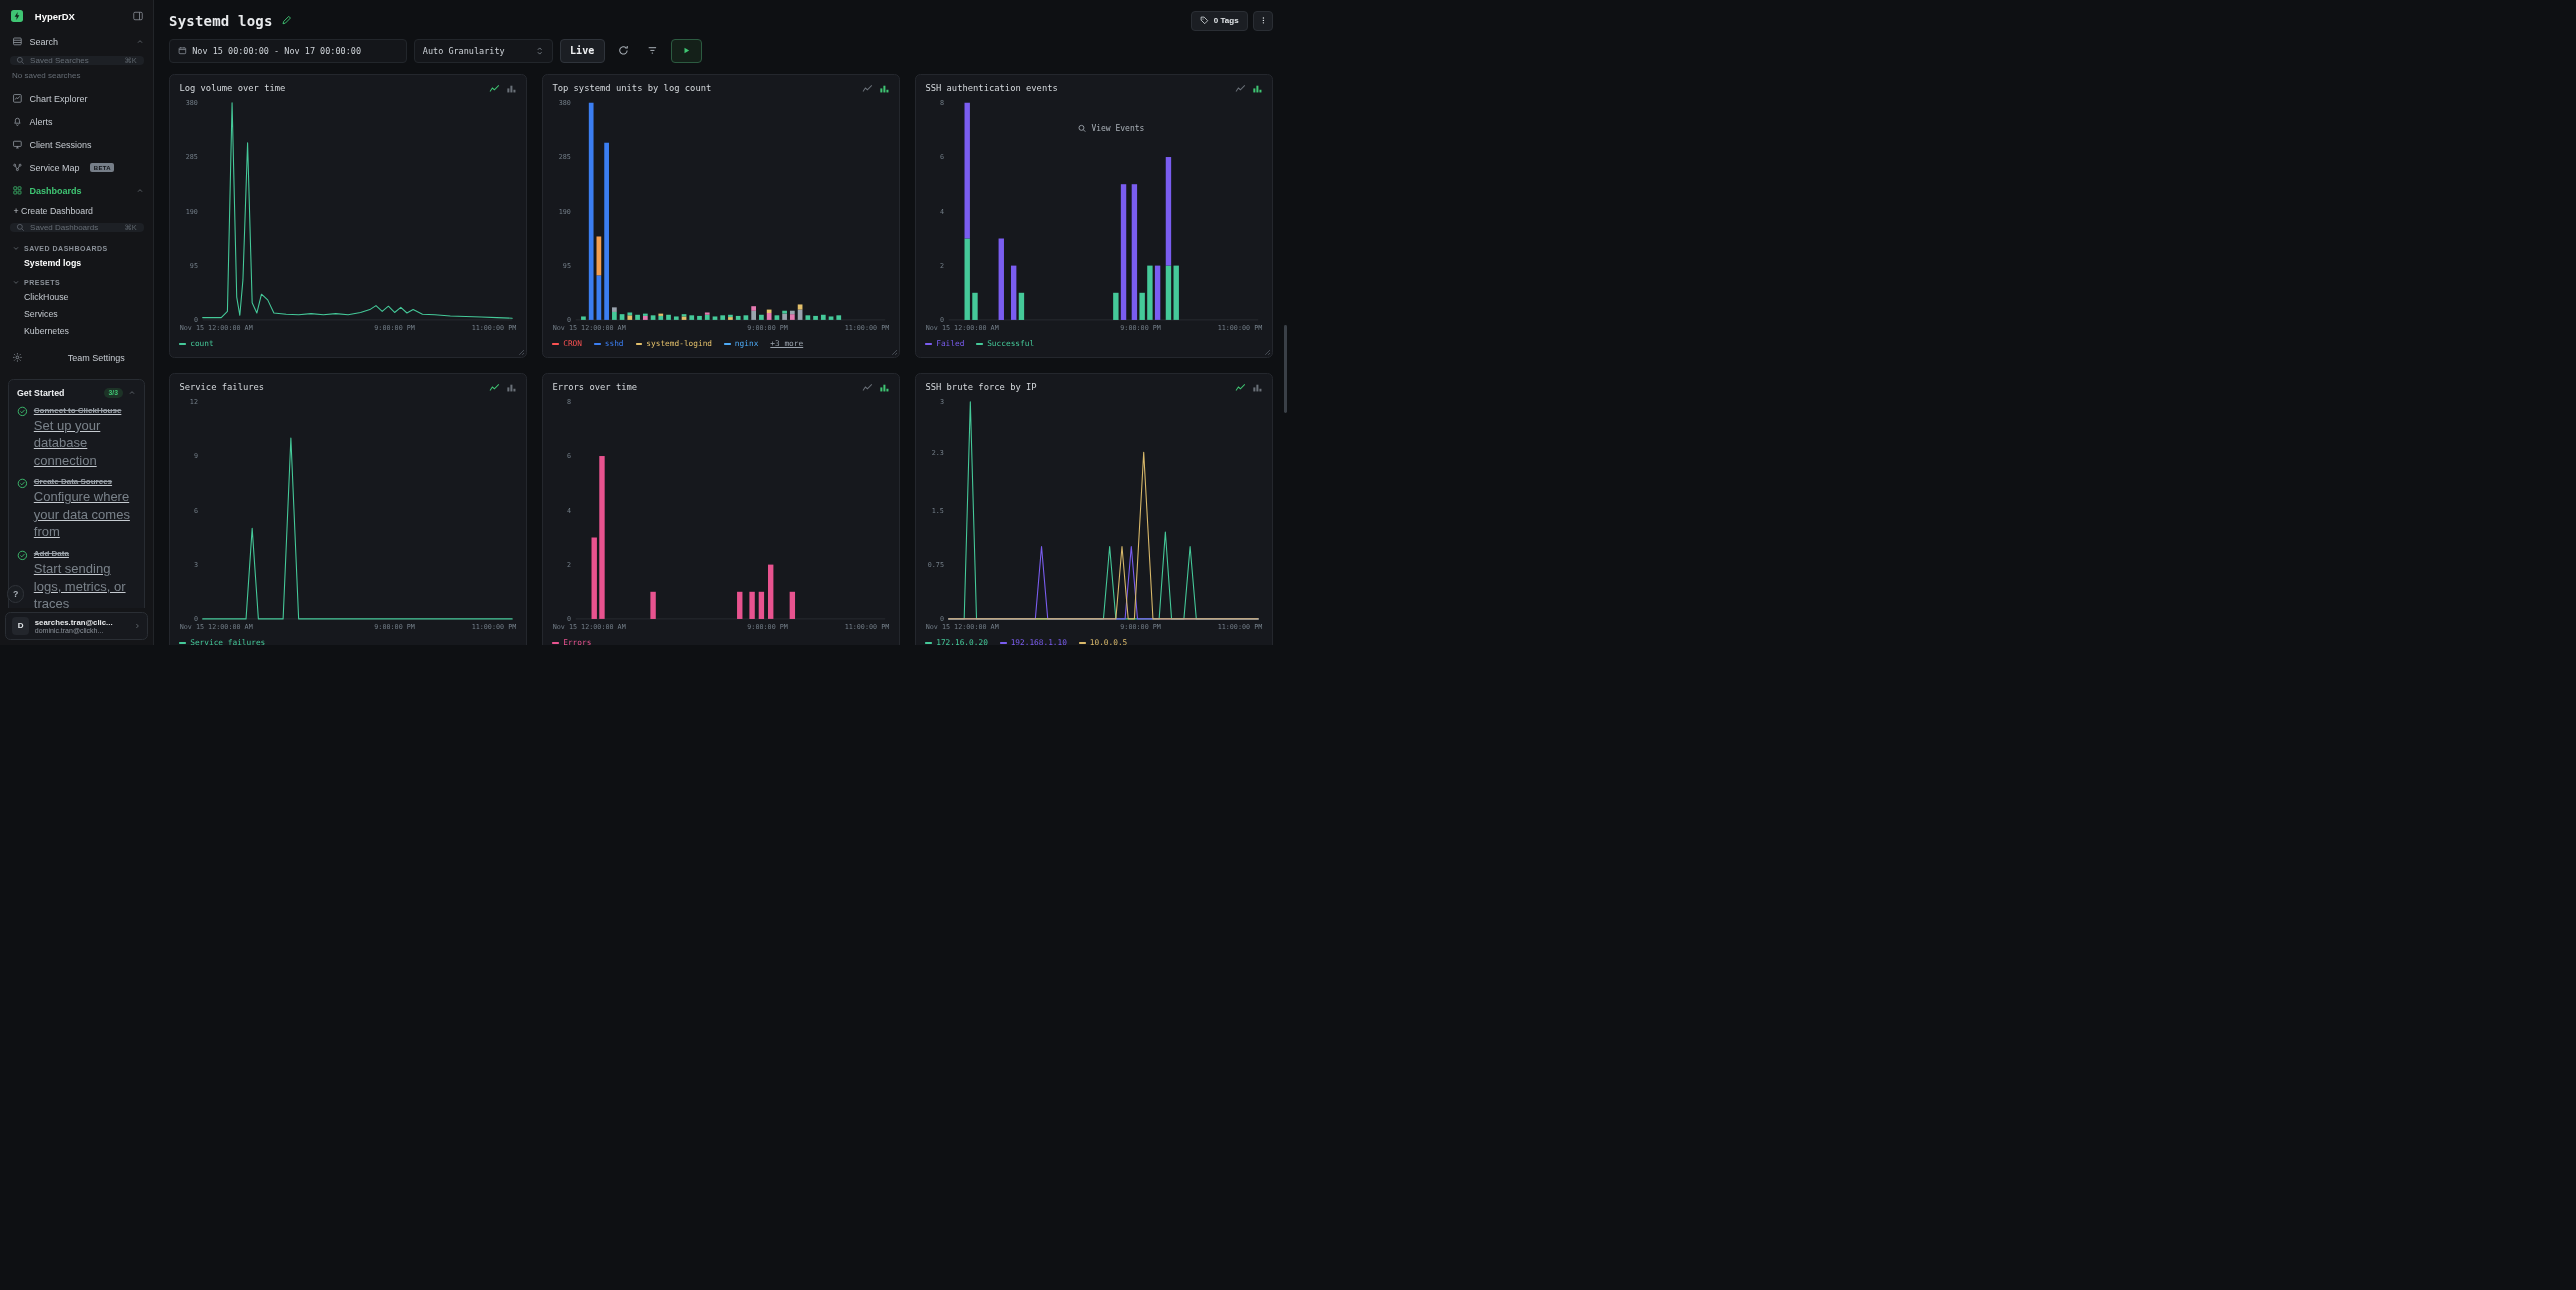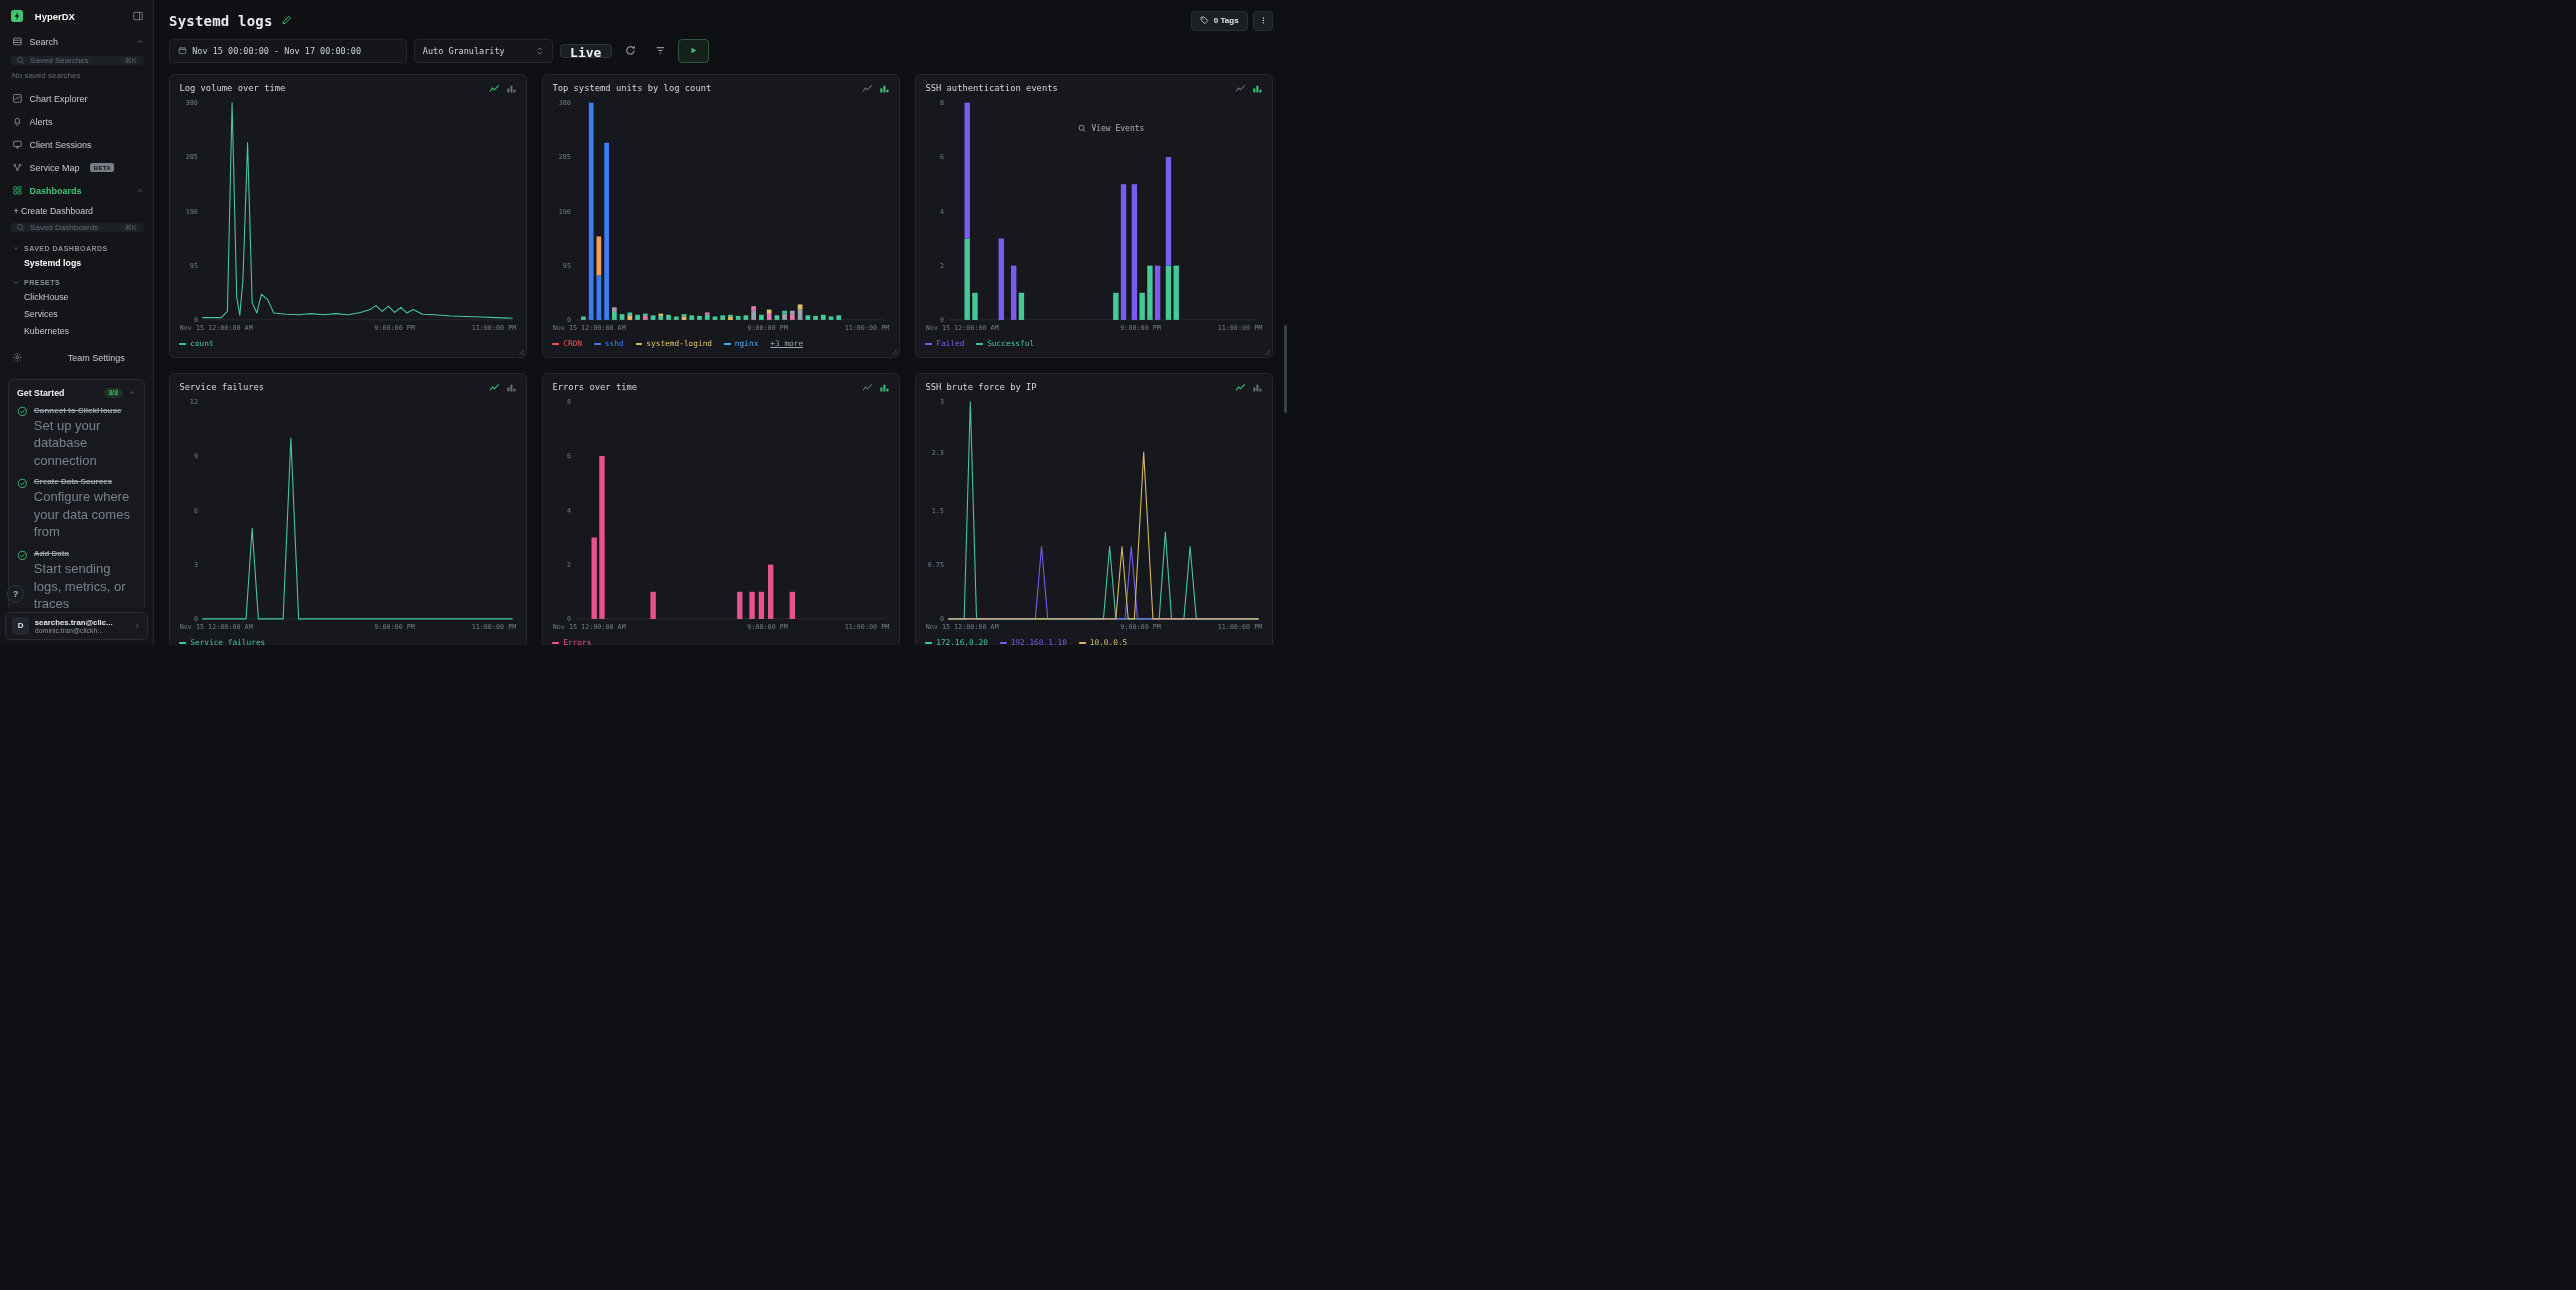--- a/index.html
+++ b/index.html
@@ -35,21 +35,21 @@
                 letter-spacing:0.5px; color:#8b9199; font-weight:700; cursor:pointer; }
   .sb-dash { padding:3.4px 9.5px 3.4px 24px; font-size:8.8px; color:#c6cbd1; cursor:pointer; white-space:nowrap; }
   .sb-dash.active { color:#ffffff; font-weight:700; }
   .team { margin-top:6.8px;gap:45px; }
 
   .gs-card { margin:9.5px 8px 2.7px; background:#17191e; border:0.7px solid #282c32; border-radius:5.4px;
              padding:8px 8px 6.8px; overflow:hidden; flex:none; }
   .gs-head { display:flex; align-items:center; gap:5.4px; }
   .gs-title { font-size:8.8px; font-weight:700; color:#f0f2f4; flex:1; }
   .gs-badge { background:#1d3327; color:#3fc573; font-size:6.8px; font-weight:700; border-radius:6.8px; padding:1.4px 4.7px; }
-  .gs-step { display:flex; gap:6px; margin-top:8px; }
+  .gs-step { display:flex; gap:6px; margin-top:8px;text-decoration:underline; }
   .gs-check { width:10.8px; height:10.8px; flex:none; margin-top:0.7px; }
   .gs-step-title { font-size:8px; font-weight:700; color:#9aa1a8; text-decoration:line-through; }
   .gs-step-desc { font-size:13px; color:#7a828a; margin-top:2px; line-height:1.35; }
 
   .help-fab { position:absolute; left:6.8px; bottom:42px; width:17.6px; height:17.6px; border-radius:50%;
               background:#1a1d22; border:0.7px solid #30343a; color:#aab1b8; font-size:8.8px; font-weight:700;
               display:flex; align-items:center; justify-content:center; z-index:5; cursor:pointer; }
   .user-chip { margin:4px 5.4px 5.4px; border:0.7px solid #2a2e34; background:#17191e; border-radius:5.4px;
                display:flex; align-items:center; gap:5.4px; padding:4px 5.4px; cursor:pointer; }
   .avatar { width:17.6px; height:17.6px; border-radius:4px; background:#23262c; color:#e3e7ea; font-size:8px;
@@ -75,22 +75,22 @@
           border:0.7px solid #22262b; border-radius:4px; padding:0 8px; }
   .search-main { flex:1; min-width:0; cursor:text; }
   .search-ph { color:#5d646c; font-size:8.5px; flex:1; white-space:nowrap; overflow:hidden; }
   .lang-sql { color:#8b9199; font-size:8px; cursor:pointer; }
   .lang-sep { color:#3a3f46; font-size:8px; }
   .lang-lucene { color:#3fc573; font-size:8px; font-weight:700; cursor:pointer; }
   .date-box { width:238px; color:#ced3d8; font-size:8.5px; cursor:pointer; }
   .date-box .ic13 { color:#8b9199; }
   .gran-box { width:139px; color:#ced3d8; font-size:8.5px; justify-content:space-between; cursor:pointer; }
   .updown { width:7.4px; height:10px; color:#7c838b; }
-  .btn-live { height:14px; padding:0 9.5px; background:#1b1e23; border:0.7px solid #2f343b; border-radius:4px;
-              color:#f0f2f4; font-weight:700; font-size:13px; font-family:"DejaVu Sans Mono",monospace; cursor:pointer; }
+  .btn-live { height:24px; padding:0 9.5px; background:#1b1e23; border:0.7px solid #2f343b; border-radius:4px;
+              color:#f0f2f4; font-weight:700; font-size:10px; font-family:"DejaVu Sans Mono",monospace; cursor:pointer; }
   .icon-btn36 { width:23px; height:24px; display:flex; align-items:center; justify-content:center;
                 background:transparent; border:none; color:#aab1b8; cursor:pointer; border-radius:4px; }
   .icon-btn36 svg { width:10.8px; height:10.8px; }
   .btn-play { width:31px; height:24px; background:#142019; border:0.7px solid #2c5b41; border-radius:4px;
               display:flex; align-items:center; justify-content:center; cursor:pointer; }
   .btn-play svg { width:8.8px; height:8.8px; }
 
   .grid { display:grid; grid-template-columns:repeat(3,1fr); gap:15px; grid-auto-rows:284px;
           padding:10.8px 15px 0; flex:1; overflow:hidden; }
   .panel { background:#16181d; border:0.7px solid #24272d; border-radius:5.4px; padding:6.8px 8px 4px;

